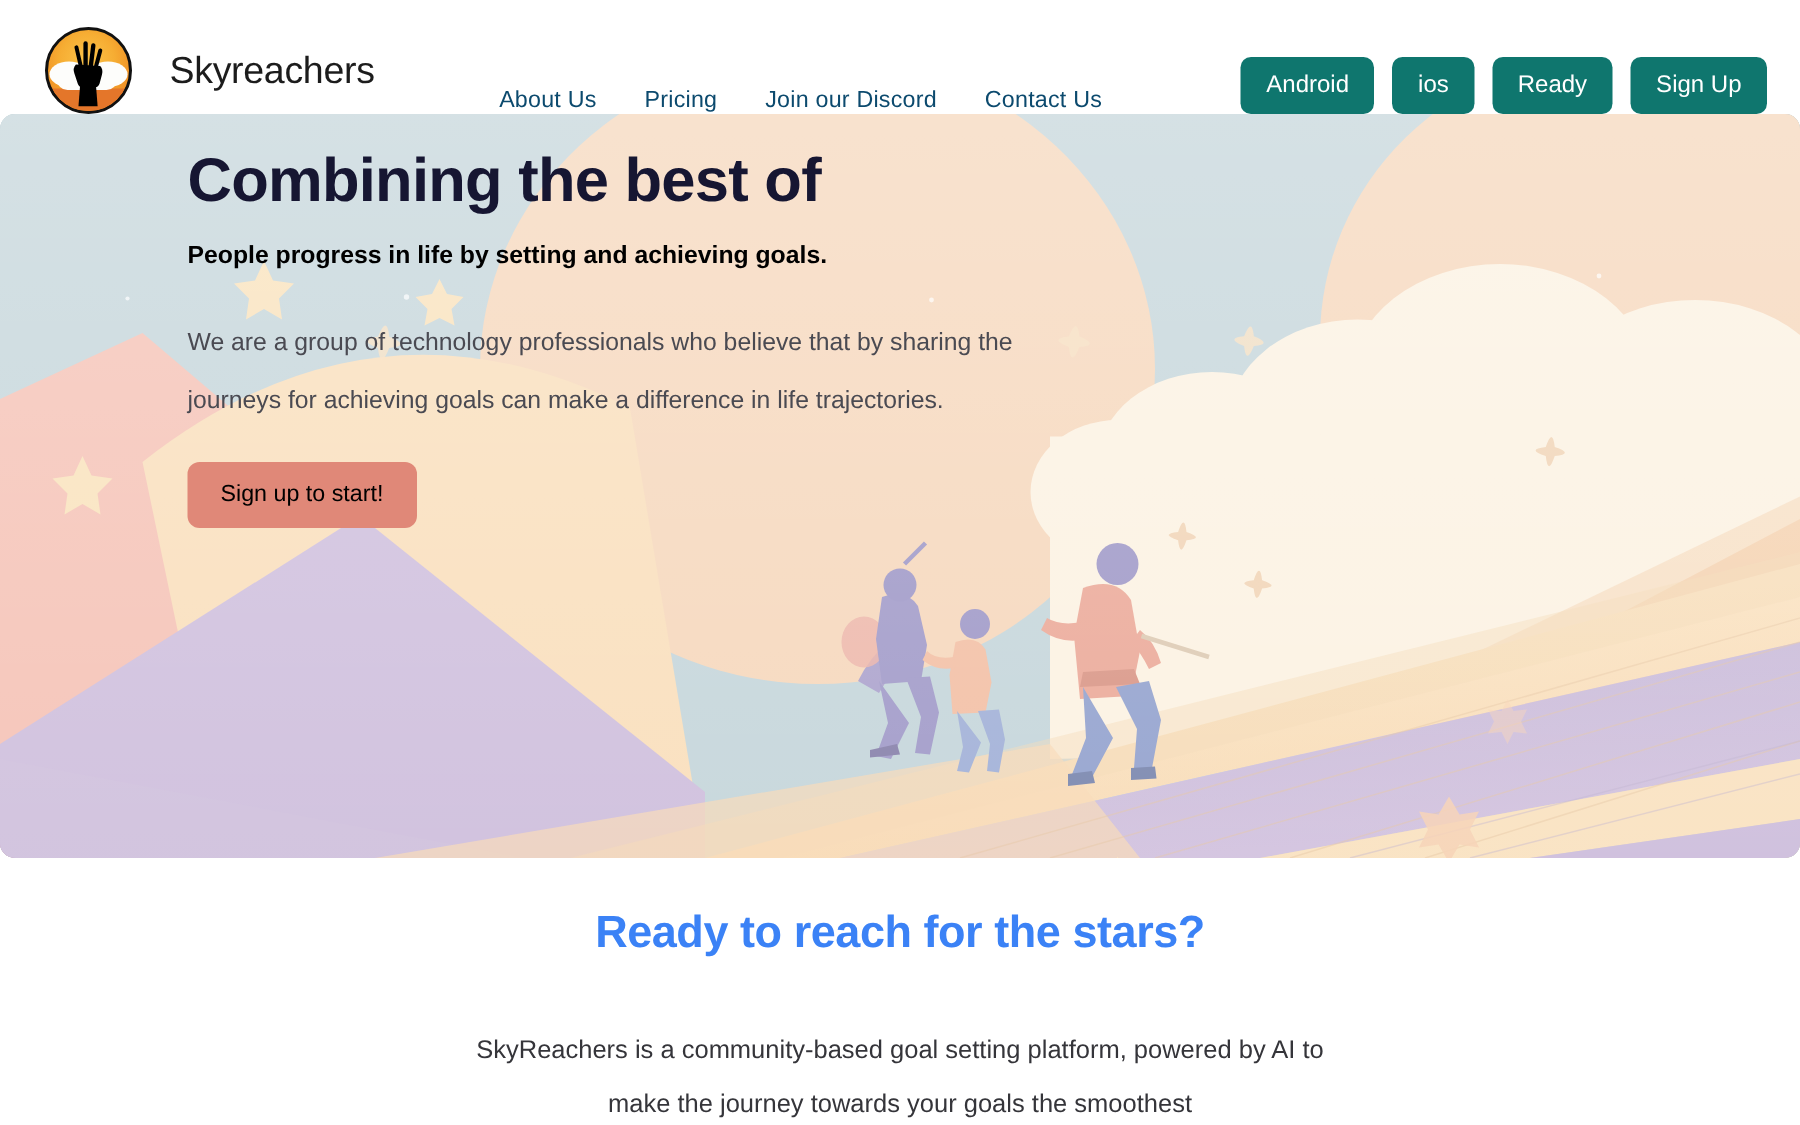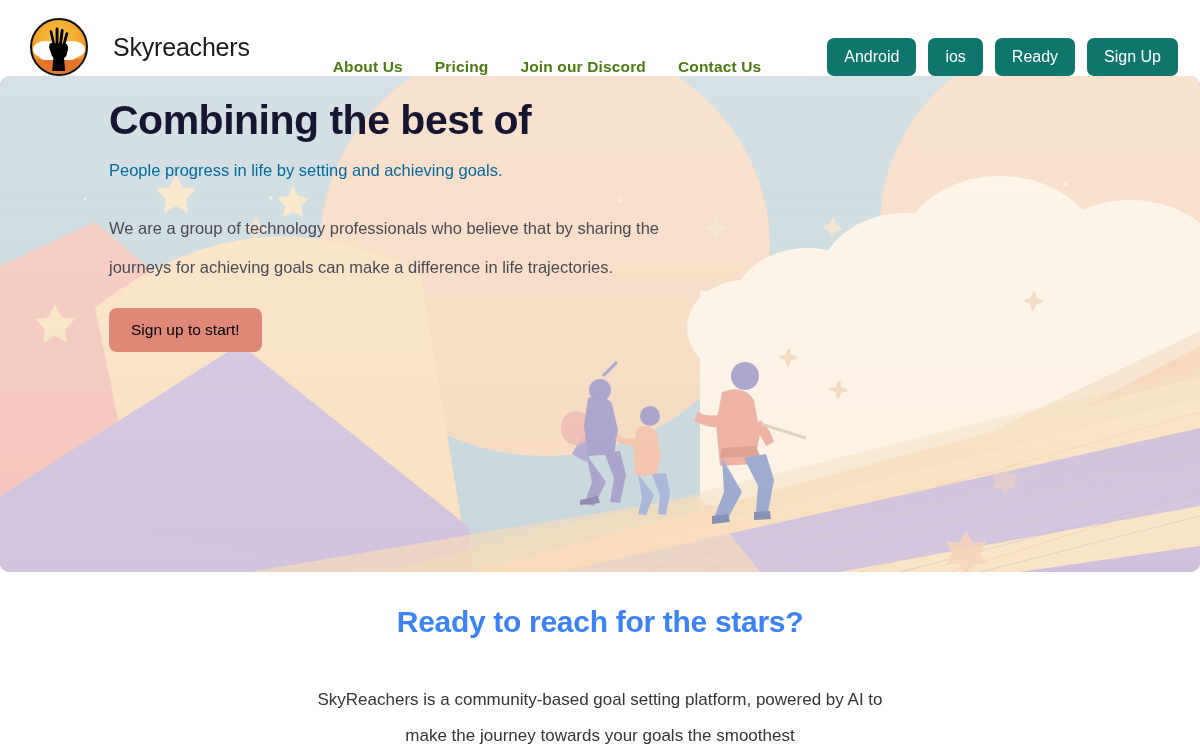--- a/index.html
+++ b/index.html
@@ -81,22 +81,22 @@
   }
 
   .main-nav {
     display: flex;
     align-items: center;
     gap: 32px;
     margin-left: 47px;
   }
   .nav-link {
     font-size: 15.5px;
-    font-weight: 700;
-    color: #4d7c0f;
+    font-weight: 400;
+    color: #0c4a6e;
     text-decoration: none;
     white-space: nowrap;
     letter-spacing: 0.15px;
     cursor: pointer;
   }
 
   .header-actions {
     margin-left: auto;
     display: flex;
     align-items: center;
@@ -125,37 +125,37 @@
     border-radius: 10px;
     overflow: hidden;
     background: #b9cdd3;
   }
 
   .hero-art { position: absolute; inset: 0; }
   .hero-art svg { display: block; width: 100%; height: 100%; }
 
   .hero-content {
     position: absolute;
-    left: 109px;
+    left: 125px;
     top: 20px;
     width: 640px;
     z-index: 4;
   }
   .hero-title {
     font-size: 41px;
     font-weight: 700;
     line-height: 1.19;
     color: #161632;
     letter-spacing: -0.5px;
     margin-bottom: 14px;
   }
   .hero-lede {
     font-size: 16.5px;
-    font-weight: 400;
-    color: #0369a1;
+    font-weight: 700;
+    color: #000000;
     line-height: 1.4;
     margin-bottom: 27px;
   }
   .hero-body {
     font-size: 16.5px;
     font-weight: 400;
     color: #4a4a52;
     line-height: 2.35;
     width: 610px;
     margin-bottom: 22px;

